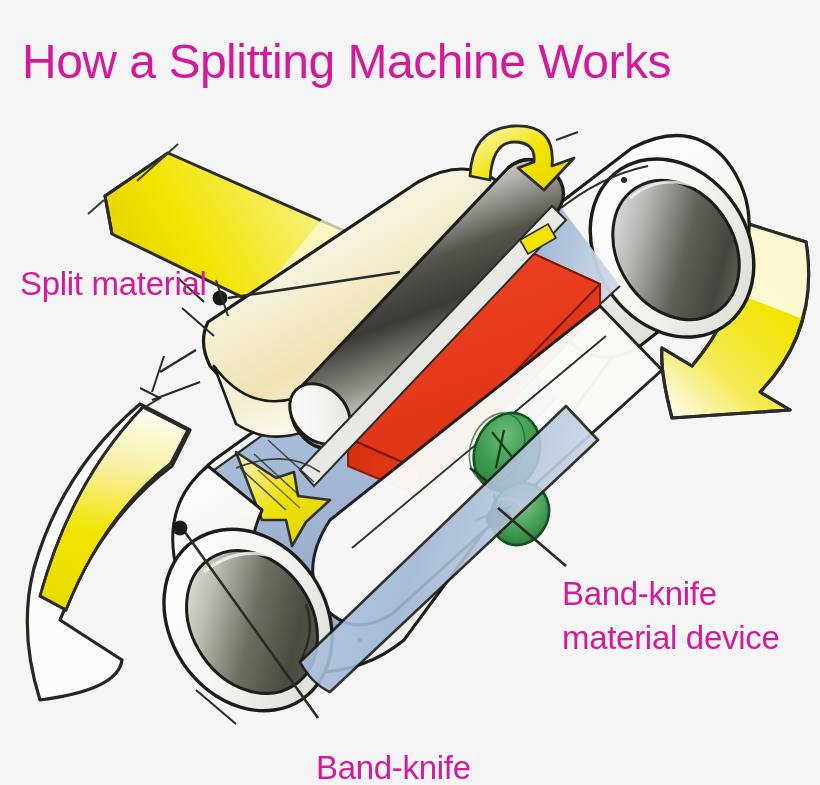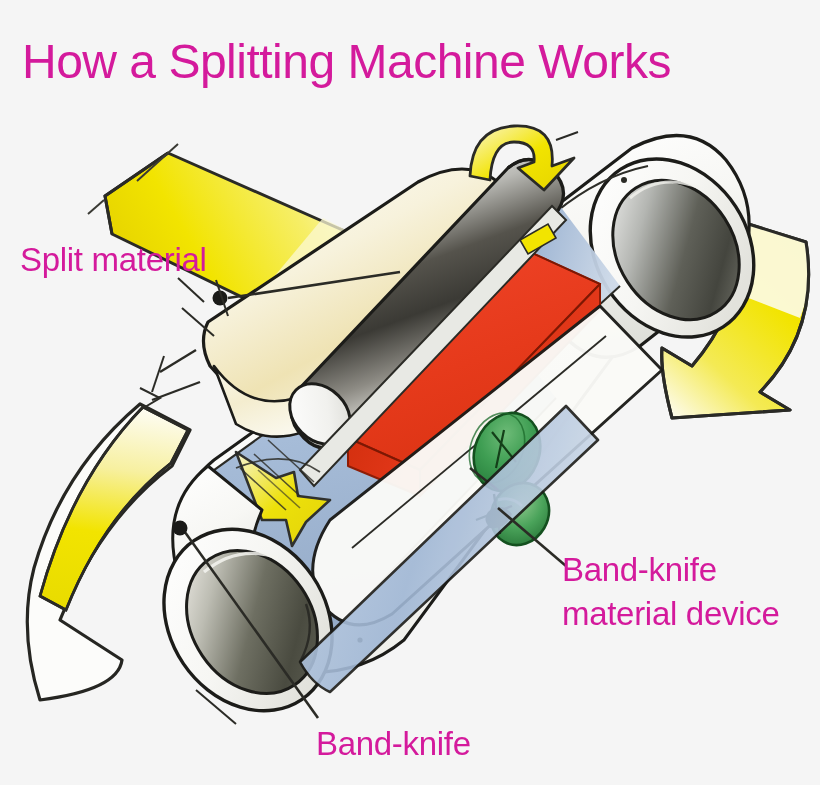--- a/index.html
+++ b/index.html
@@ -40,20 +40,21 @@
   }
   .callout {
     position: absolute;
     color: #d41a9c;
     font-size: 33px;
     font-weight: 400;
     letter-spacing: -0.3px;
     line-height: 1.33;
     white-space: nowrap;
     font-family: "Liberation Sans", sans-serif;
+    margin-top: 24px;
   }
   #label-split-material { left: 20px; top: 238px; }
   #label-grinding { left: 562px; top: 548px; }
   #label-band-knife { left: 316px; top: 722px; }
 </style>
 </head>
 <body>
 
 <div id="stage">
 

